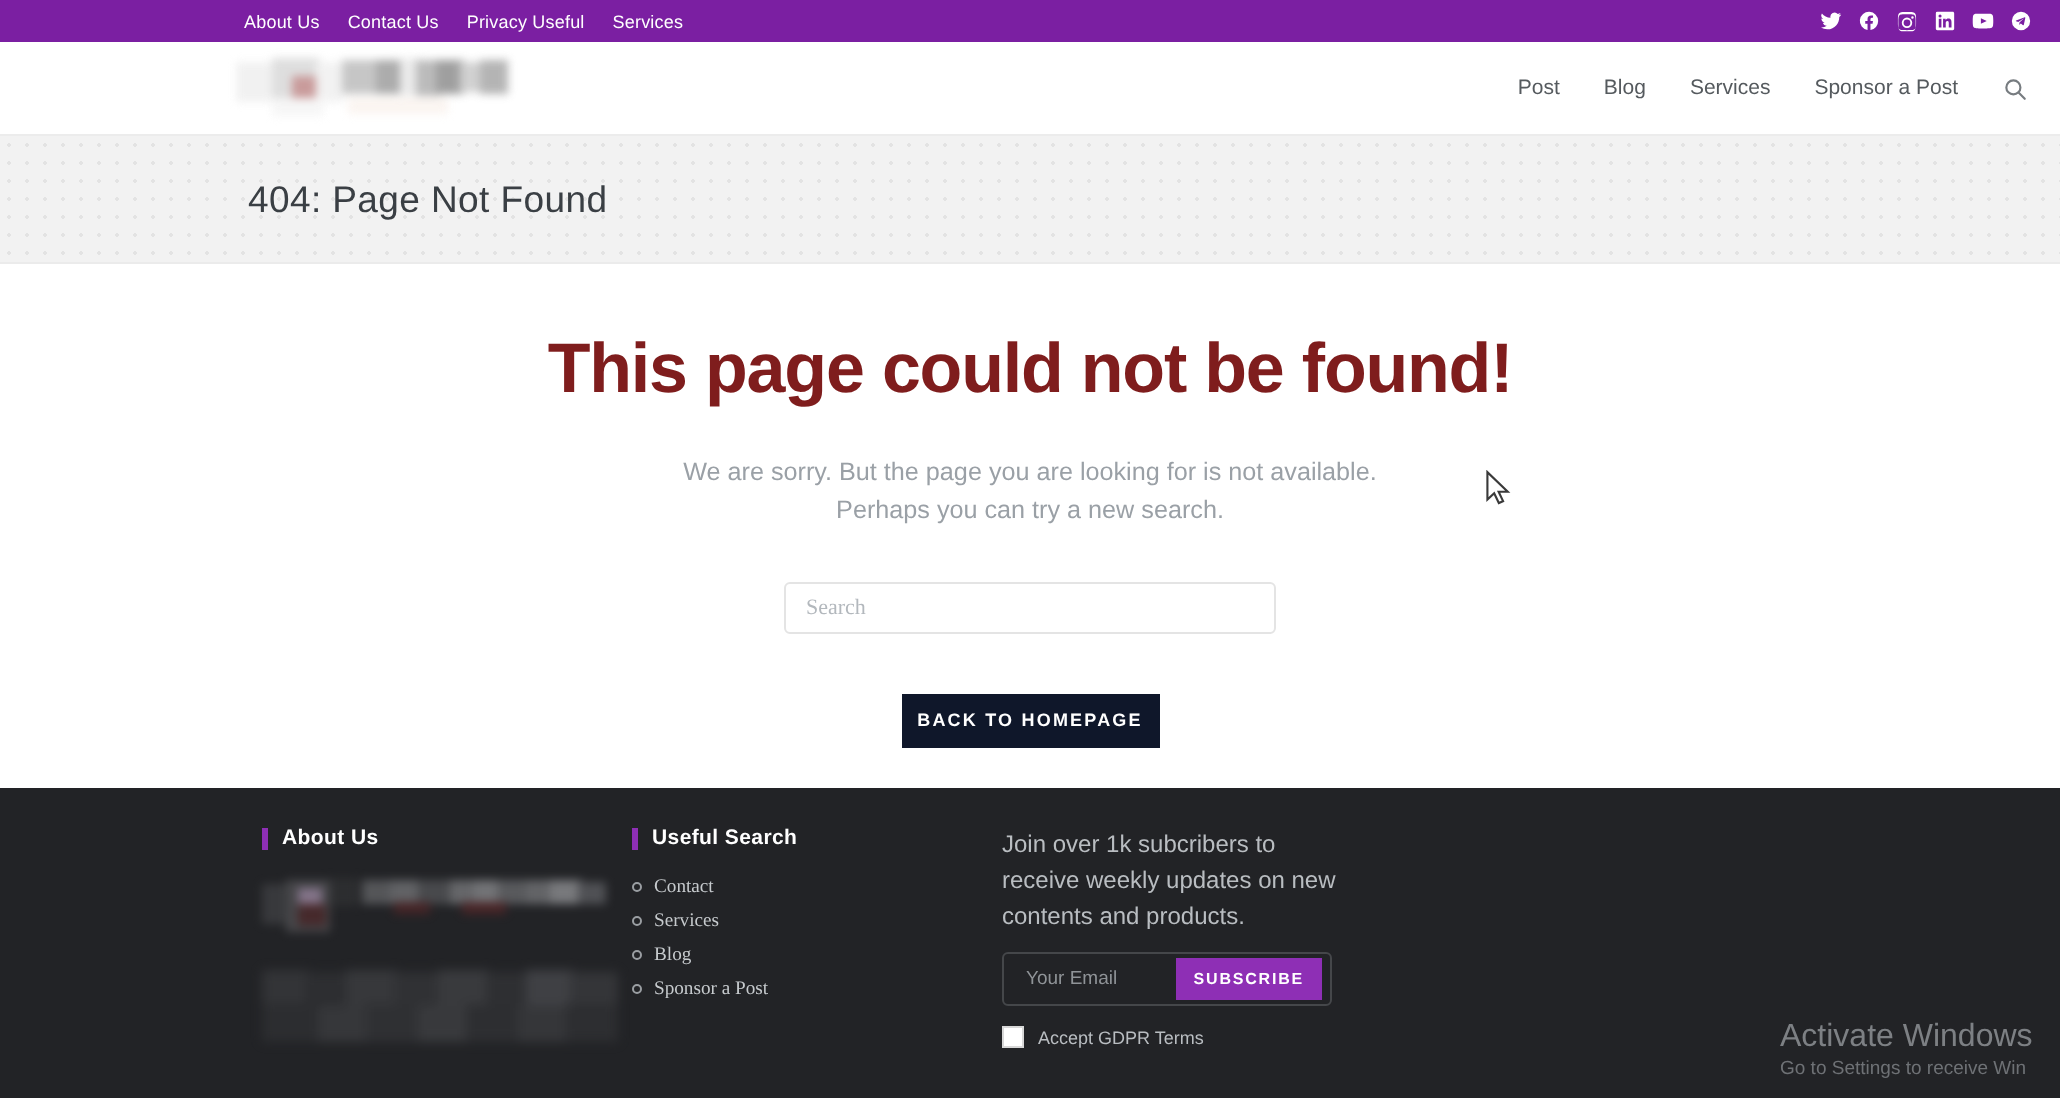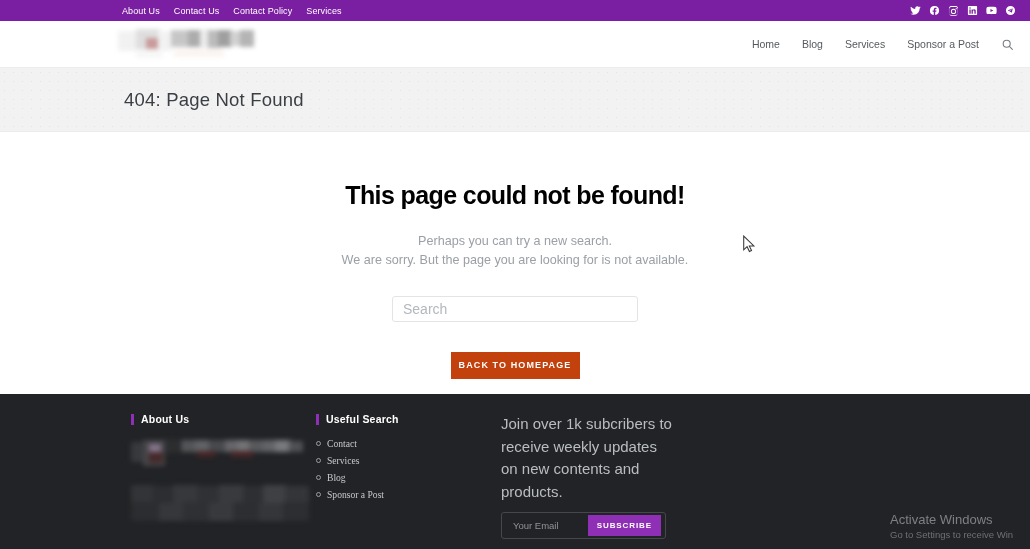--- a/index.html
+++ b/index.html
@@ -98,26 +98,25 @@
 
   
   .main {
     height: 262px;
     background: #ffffff;
     text-align: center;
     padding-top: 34px;
     position: relative;
   }
   .main .bighead {
-    font-size: 25px;
+    font-size: 35px;
     font-weight: 700;
-    color: #000000;
+    color: #7f1d1d;
     letter-spacing: -.6px;
     line-height: 1.1;
-    margin-top: 16px;
   }
   .main .sub {
     margin-top: 22px;
     font-size: 12.6px;
     color: #9aa0a6;
     line-height: 1.55;
     font-weight: 400;
   }
   .searchbox {
     margin: 25px auto 0;
@@ -128,31 +127,31 @@
     background: #fff;
     display: flex;
     align-items: center;
   }
   .searchbox input {
     border: none;
     outline: none;
     width: 100%;
     height: 100%;
     padding: 0 10px;
-    font-size: 14px;
+    font-size: 11px;
     color: #555;
-    font-family: Liberation Sans, sans-serif;
+    font-family: Liberation Serif, serif;
     background: transparent;
   }
   .searchbox input::placeholder { color: #b3b8bd; }
   .homebtn {
     margin: 30px auto 0;
     width: 129px;
     height: 27px;
-    background: #c2410c;
+    background: #0f172a;
     color: #fff;
     border: none;
     font-size: 9px;
     font-weight: 700;
     letter-spacing: 1.1px;
     font-family: "Liberation Sans", sans-serif;
     cursor: pointer;
     display: flex;
     align-items: center;
     justify-content: center;
@@ -201,21 +200,21 @@
     border-radius: 50%;
     flex: 0 0 auto;
   }
   .flist a {
     color: #c6cacd;
     font-size: 9.6px;
     text-decoration: none;
   }
   .newstext {
     color: #b9bdc1;
-    font-size: 15px;
+    font-size: 12px;
     line-height: 1.5;
     margin-bottom: 9px;
     width: 172px;
   }
   .newsform {
     width: 165px;
     height: 27px;
     border: 1px solid #45474a;
     border-radius: 3px;
     display: flex;
@@ -277,31 +276,31 @@
   .fblur1 .blk, .fblur2 .blk { position: absolute; }
 
   
   .watermark {
     position: absolute;
     right: 0px; bottom: 8px;
     text-align: left;
     width: 140px;
     pointer-events: none;
   }
-  .watermark .w1 { color: #7d8084; font-size: 13px; font-weight: 400; line-height: 1.25; }
+  .watermark .w1 { color: #7d8084; font-size: 16px; font-weight: 400; line-height: 1.25; }
   .watermark .w2 { color: #6e7175; font-size: 9.5px; line-height: 1.3; white-space: nowrap; }
 </style>
 </head>
 <body>
 
 <div class="topbar">
   <nav class="topbar-nav">
     <a href="#">About Us</a>
     <a href="#">Contact Us</a>
-    <a href="#">Contact Policy</a>
+    <a href="#">Privacy Useful</a>
     <a href="#">Services</a>
   </nav>
   <div class="social">
     <a href="#" class="sicon" title="Twitter">
       <svg viewBox="0 0 24 24">
           <path d="M23 4.9c-.8.4-1.7.6-2.6.8 1-.6 1.7-1.5 2-2.5-.9.5-1.9.9-3 1.1a4.6 4.6 0 0 0-7.9 4.2C7.7 8.3 4.3 6.5 2.1 3.8a4.6 4.6 0 0 0 1.4 6.1c-.7 0-1.4-.2-2-.5 0 2.2 1.5 4.1 3.6 4.5-.6.2-1.3.2-2 .1a4.6 4.6 0 0 0 4.3 3.2A9.2 9.2 0 0 1 1 19.1a13 13 0 0 0 7 2c8.4 0 13-7 13-13v-.6c.9-.6 1.6-1.4 2-2.3z"></path>
         </svg>
     </a>
     <a href="#" class="sicon" title="Facebook">
       <svg viewBox="0 0 24 24">
@@ -341,42 +340,42 @@
     <div class="blk" style="left:70px;top:1px;width:15px;height:17px;background:#9e9e9e;"></div>
     <div class="blk" style="left:82px;top:0;width:10px;height:19px;background:#e8e8e8;"></div>
     <div class="blk" style="left:90px;top:1px;width:12px;height:18px;background:#b0b0b0;"></div>
     <div class="blk" style="left:100px;top:1px;width:14px;height:17px;background:#8f8f8f;"></div>
     <div class="blk" style="left:112px;top:2px;width:12px;height:15px;background:#c9c9c9;"></div>
     <div class="blk" style="left:122px;top:1px;width:14px;height:17px;background:#a8a8a8;"></div>
     <div class="blk" style="left:18px;top:20px;width:26px;height:9px;background:#f5f5f5;"></div>
     <div class="blk" style="left:56px;top:20px;width:50px;height:8px;background:#faf3ee;"></div>
   </div>
   <nav class="mainnav">
-    <a href="#">Home</a>
+    <a href="#">Post</a>
     <a href="#">Blog</a>
     <a href="#">Services</a>
     <a href="#">Sponsor a Post</a>
     <a href="#" class="search-ico">
       <svg viewBox="0 0 24 24" fill="none" stroke="#777c80" stroke-width="2">
         <circle cx="10.5" cy="10.5" r="6.5"></circle>
           <line x1="15.5" y1="15.5" x2="21" y2="21" stroke-linecap="round"></line>
       </svg>
     </a>
   </nav>
 </div>
 
 <div class="banner">
   <h1>404: Page Not Found</h1>
 </div>
 
 <div class="main">
   <div class="bighead">This page could not be found!</div>
   <div class="sub">
+    <div>We are sorry. But the page you are looking for is not available.</div>
     <div>Perhaps you can try a new search.</div>
-    <div>We are sorry. But the page you are looking for is not available.</div>
   </div>
   <div class="searchbox">
     <input type="text" placeholder="Search" style="">
   </div>
   <button class="homebtn">BACK TO HOMEPAGE</button>
 
   <svg class="cursor" viewBox="0 0 12 17">
     <path d="M1 1 L1 14 L4.2 11 L6.4 15.6 L8.4 14.7 L6.3 10.3 L10.6 10.3 Z" fill="#ffffff" stroke="#3a3a3a" stroke-width="1"></path>
   </svg>
 </div>

